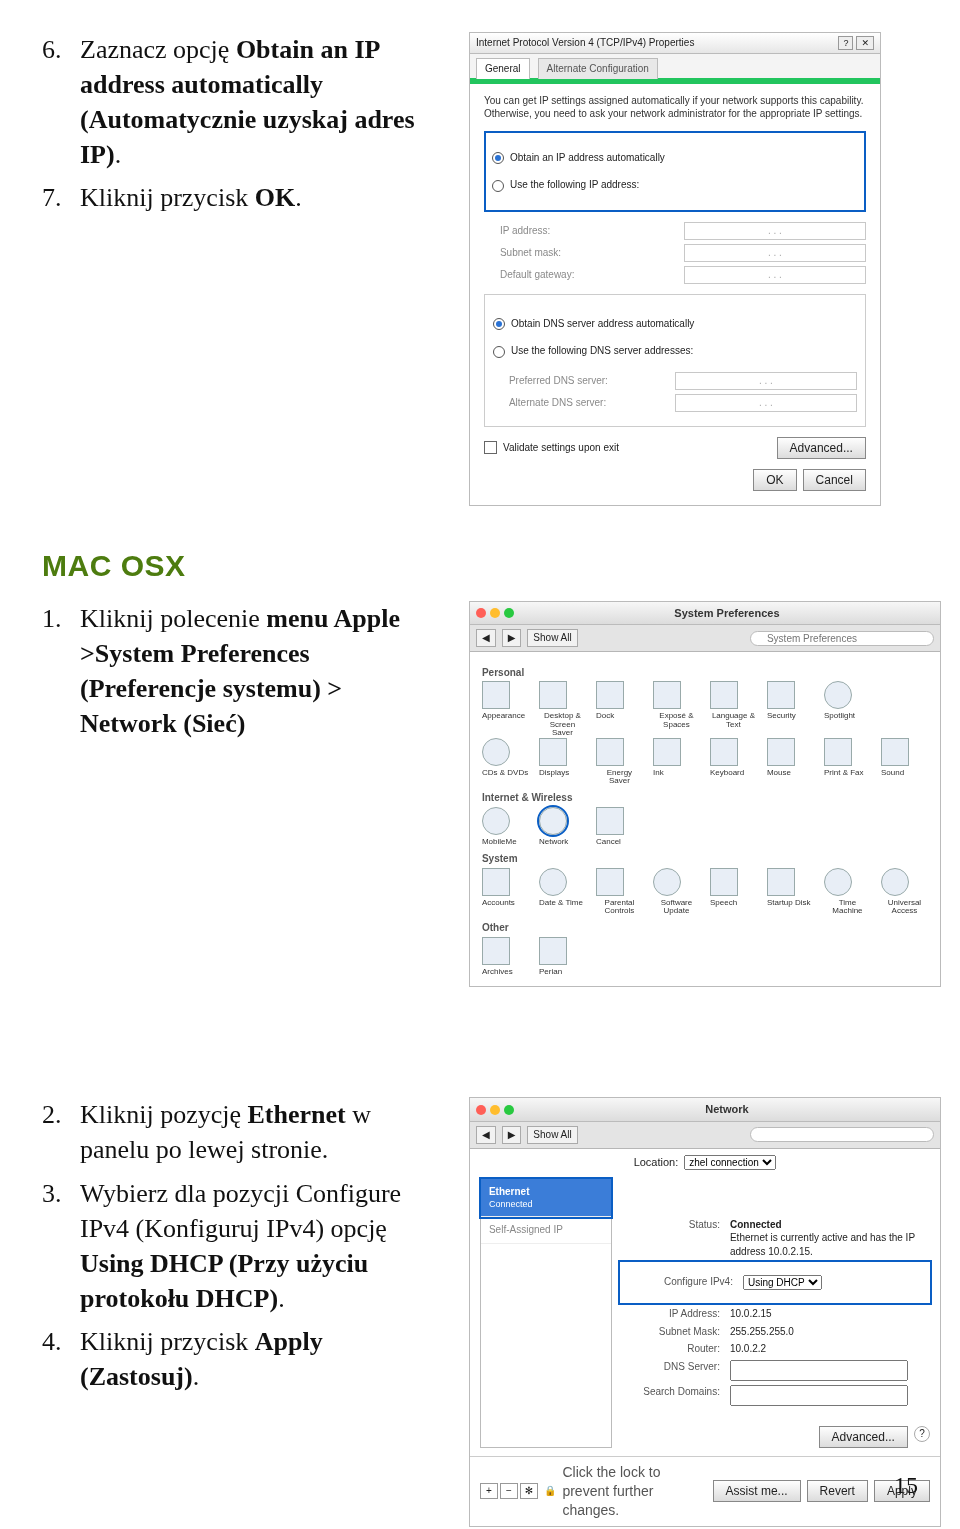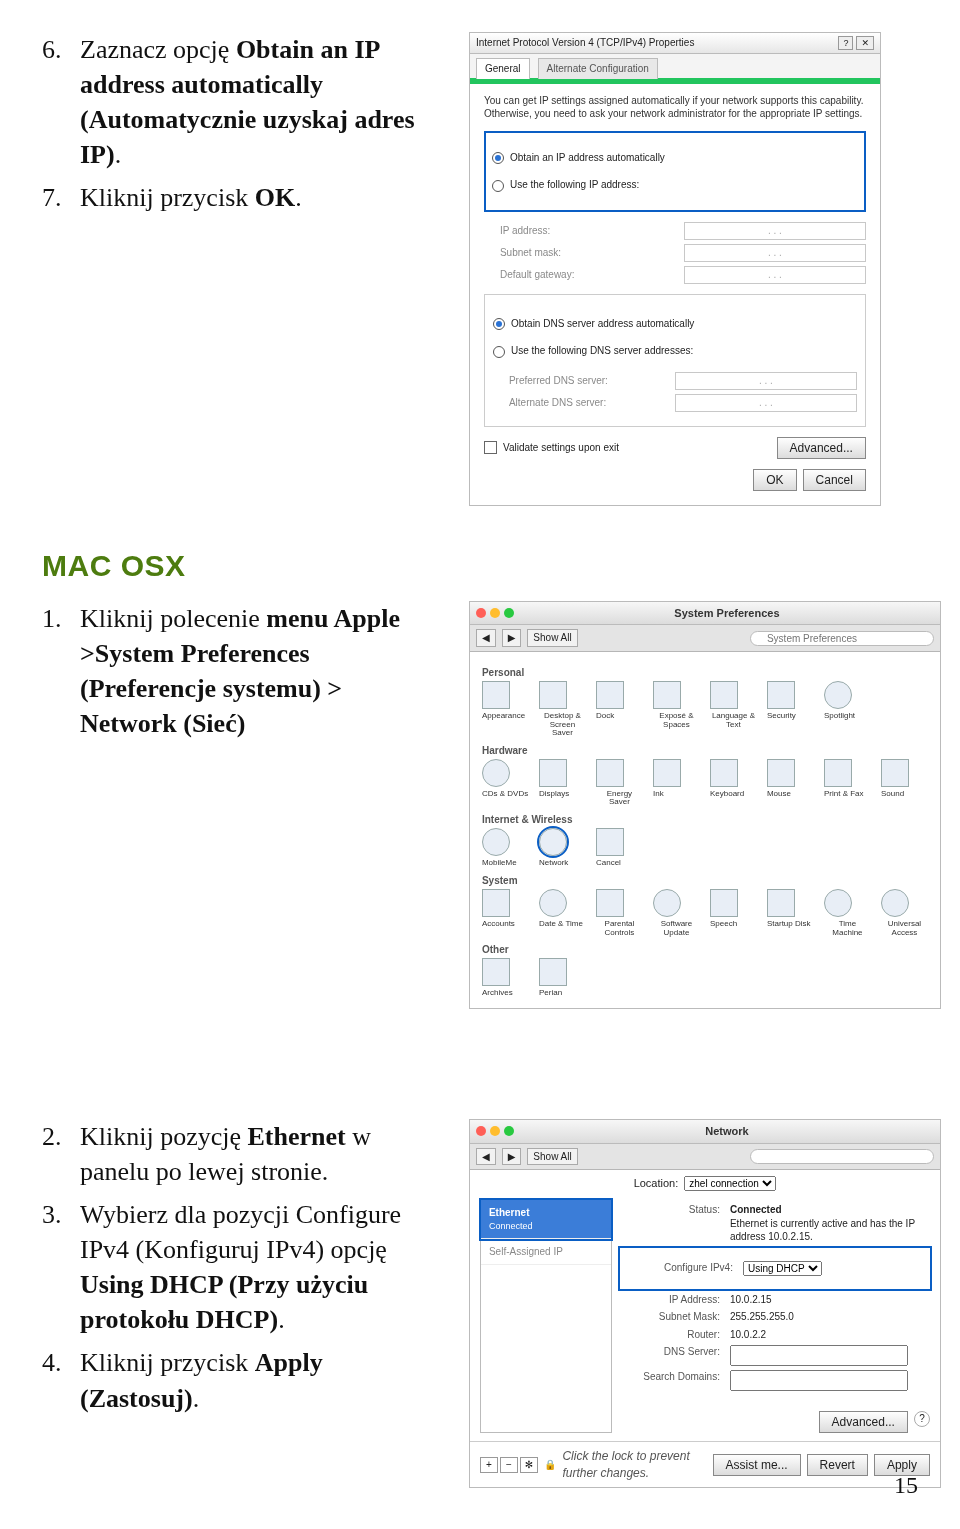--- a/index.html
+++ b/index.html
@@ -82,30 +82,30 @@
 
   
   .net{width:470px;}
   .net .locrow{display:flex; align-items:center; justify-content:center; gap:6px; padding:6px 0 8px 0; font-size:11px;}
   .net .locrow select{font-size:10px;}
   .net .main{display:flex; gap:8px; padding:0 10px 8px 10px;}
   .net .side{width:130px; border:1px solid #bbb; background:#fff;}
   .net .side .item{padding:6px 8px; border-bottom:1px solid #eee; font-size:10px;}
   .net .side .item.sel{background:#3b7dd8; color:#fff; outline:2px solid #0a5ec4;}
   .net .side .item.dim{color:#888;}
-  .net .content{flex:1; font-size:10px;}
+  .net .content{flex:1; font-size:10px;margin-top:36px;}
   .net .content .kv{display:flex; gap:10px; margin:4px 0; align-items:flex-start;}
   .net .content .kv .k{width:100px; text-align:right; color:#555;}
   .net .content .kv .v{flex:1;}
   .net .content select{font-size:10px;}
   .net .hlrow{outline:2px solid #0a5ec4; padding:13px;}
   .net .bottombar{display:flex; align-items:center; gap:6px; padding:6px 10px; border-top:1px solid #ccc;}
   .net .addrem{display:flex; gap:2px;}
   .net .addrem .sq{border:1px solid #999; width:16px;height:14px; display:flex; align-items:center; justify-content:center;}
-  .net .locktxt{font-size:12px; color:#555; flex:1;font-style:italic;}
+  .net .locktxt{font-size:14px; color:#555; flex:1;}
   .net .btnrow{display:flex; gap:6px;}
 
   .qmark{border:1px solid #aaa; border-radius:50%; width:14px; height:14px; display:inline-flex; align-items:center; justify-content:center; font-size:10px;}
 </style>
 </head>
 <body>
 
 <div class="row">
   <div class="col-text">
     <ol class="inst">
@@ -258,21 +258,20 @@
               <span class="ico"></span>
               <span class="lbl">Security</span>
             </div>
           <div class="cell">
               <span class="ico round"></span>
               <span class="lbl">Spotlight</span>
             </div>
           <div></div>
         </div>
 
-        <div class="section-lbl">Hardware</div>
         <div class="grid">
           <div class="cell">
               <span class="ico round"></span>
               <span class="lbl">CDs &amp; DVDs</span>
             </div>
           <div class="cell">
               <span class="ico"></span>
               <span class="lbl">Displays</span>
             </div>
           <div class="cell">

